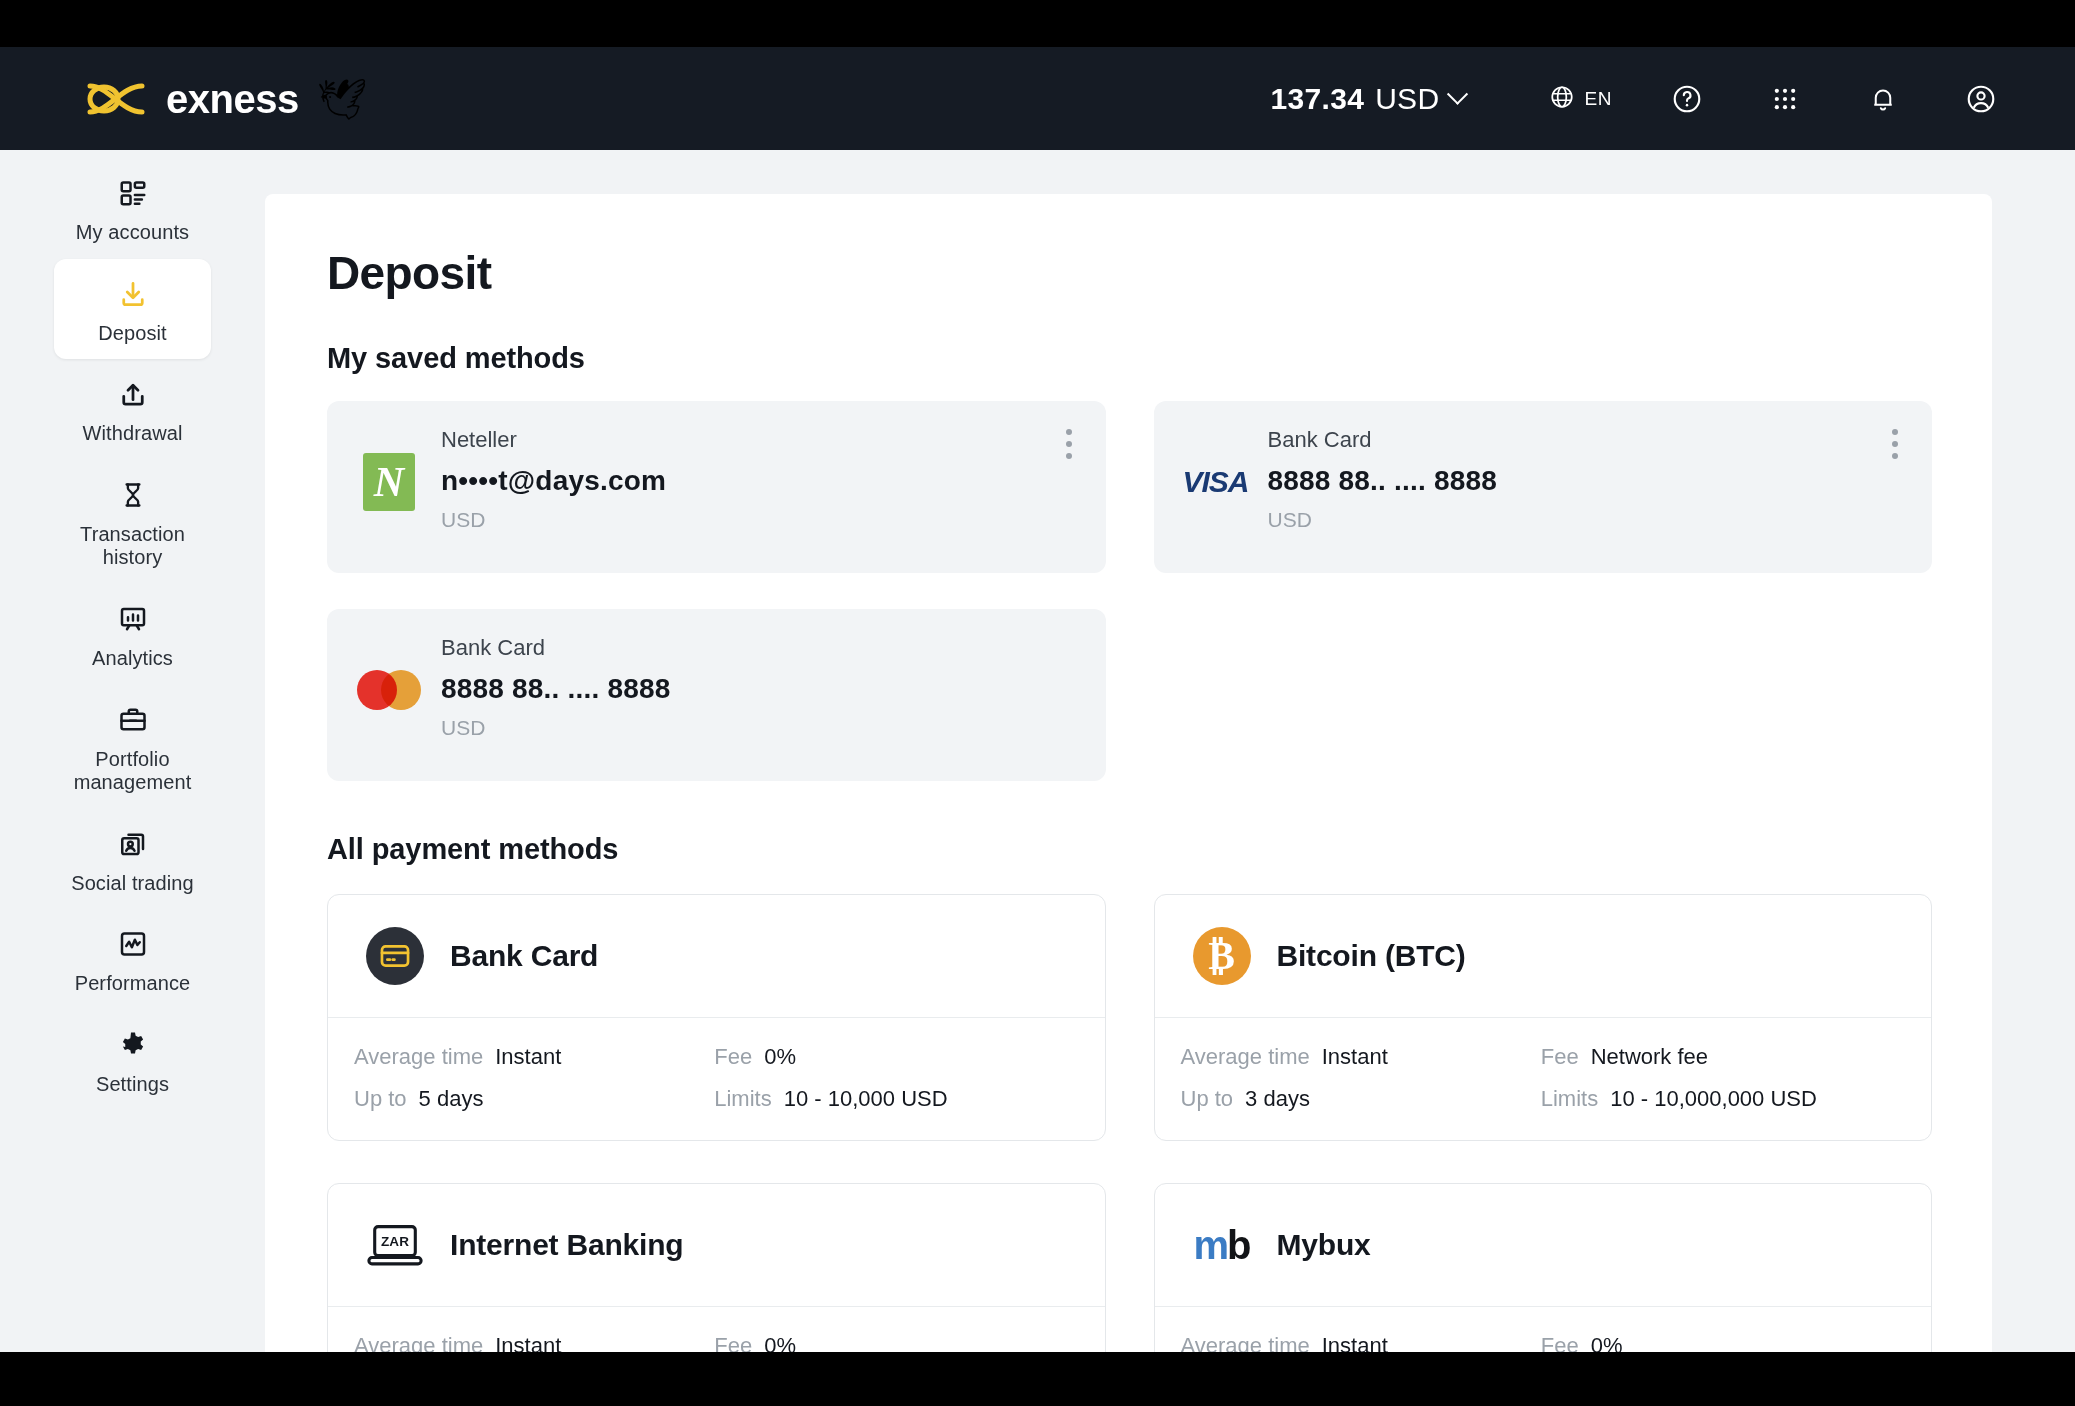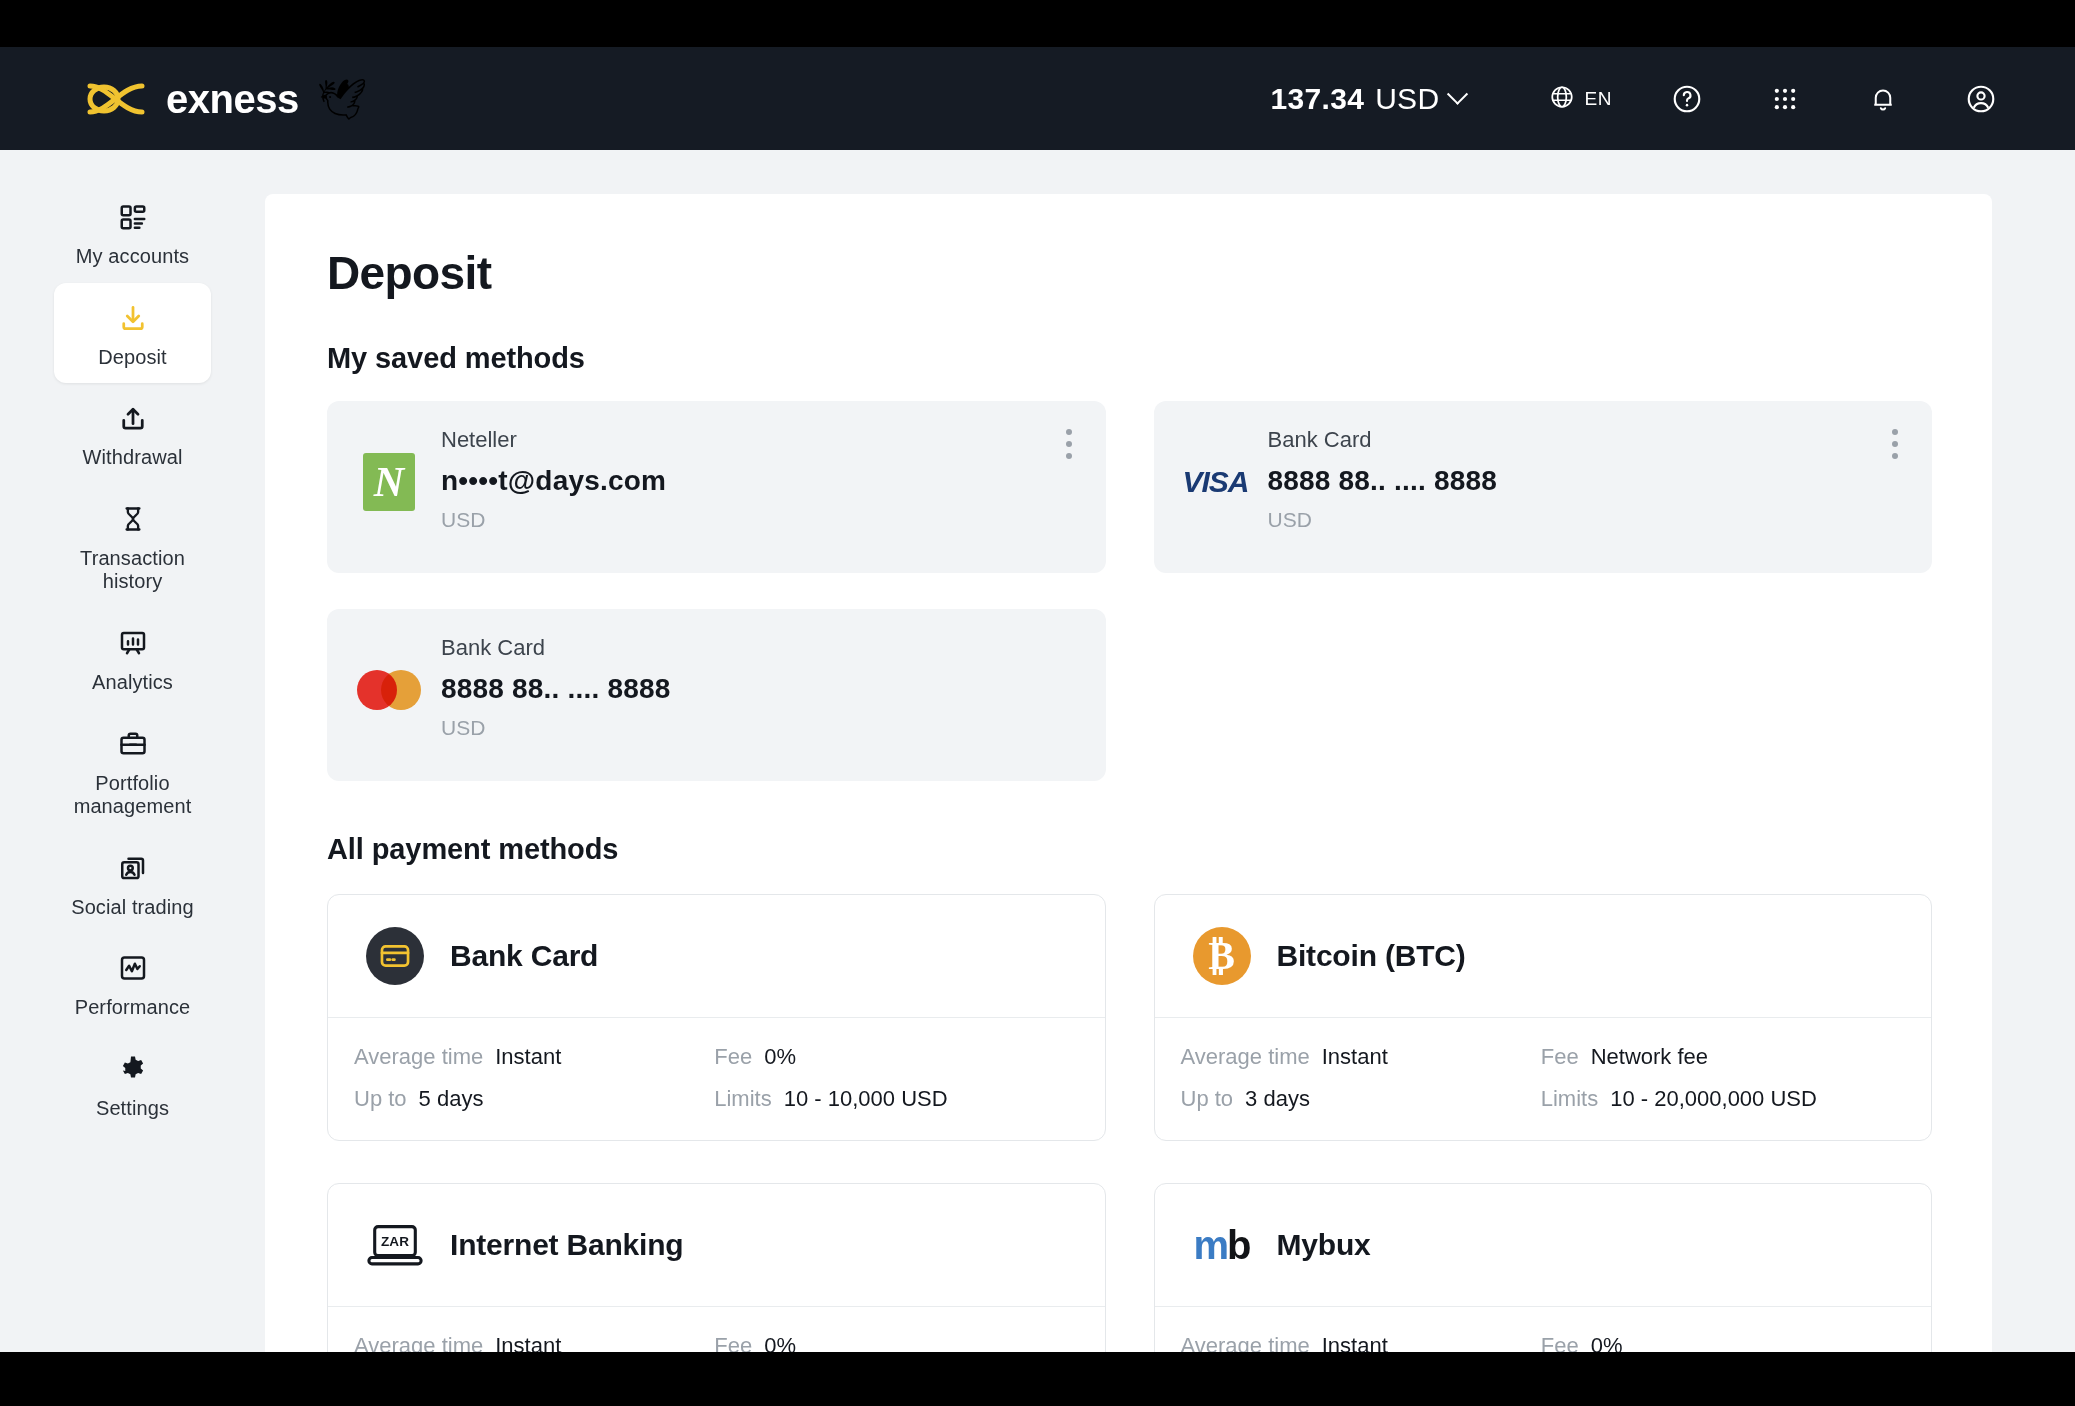--- a/index.html
+++ b/index.html
@@ -52,21 +52,21 @@
 
   
   .body-area {
     position:absolute; left:0; top:150px; width:2075px; height:1202px;
     background:#f1f3f5;
   }
 
   
   .sidebar {
     position:absolute; left:0; top:0; width:265px; height:1202px;
-    padding-top:32px;
+    padding-top:8px;
   }
   .nav-item {
     width:157px; margin:0 auto 0; padding:18px 4px 14px;
     display:flex; flex-direction:column; align-items:center; gap:11px;
     border-radius:12px; cursor:pointer;
   }
   .nav-item.active { background:#ffffff; box-shadow:0 1px 3px rgba(0,0,0,.08); }
   .nav-ico { width:34px; height:34px; display:flex; align-items:center; justify-content:center; color:#14181f; }
   .nav-item.active .nav-ico { color:#f2c230; }
   .nav-label {
@@ -448,21 +448,21 @@
             <span class="meta-cell">
                 <span class="meta-lbl">Fee</span>
                 <span class="meta-val">Network fee</span>
               </span>
             <span class="meta-cell">
                 <span class="meta-lbl">Up to</span>
                 <span class="meta-val">3 days</span>
               </span>
             <span class="meta-cell">
                 <span class="meta-lbl">Limits</span>
-                <span class="meta-val">10 - 20,000,000 USD</span>
+                <span class="meta-val">10 - 10,000,000 USD</span>
               </span>
           </div>
         </div>
 
         <div class="pm-card">
           <div class="pm-head">
             <span class="pm-ico">
               <svg width="58" height="50" viewBox="0 0 60 50">
                 <rect x="9" y="6" width="42" height="30" rx="3.5" fill="none" stroke="#14181f" stroke-width="3.2"></rect>
                 <text x="30" y="26" text-anchor="middle" font-family="Liberation Sans, sans-serif" font-size="14" font-weight="700" fill="#14181f">ZAR</text>

